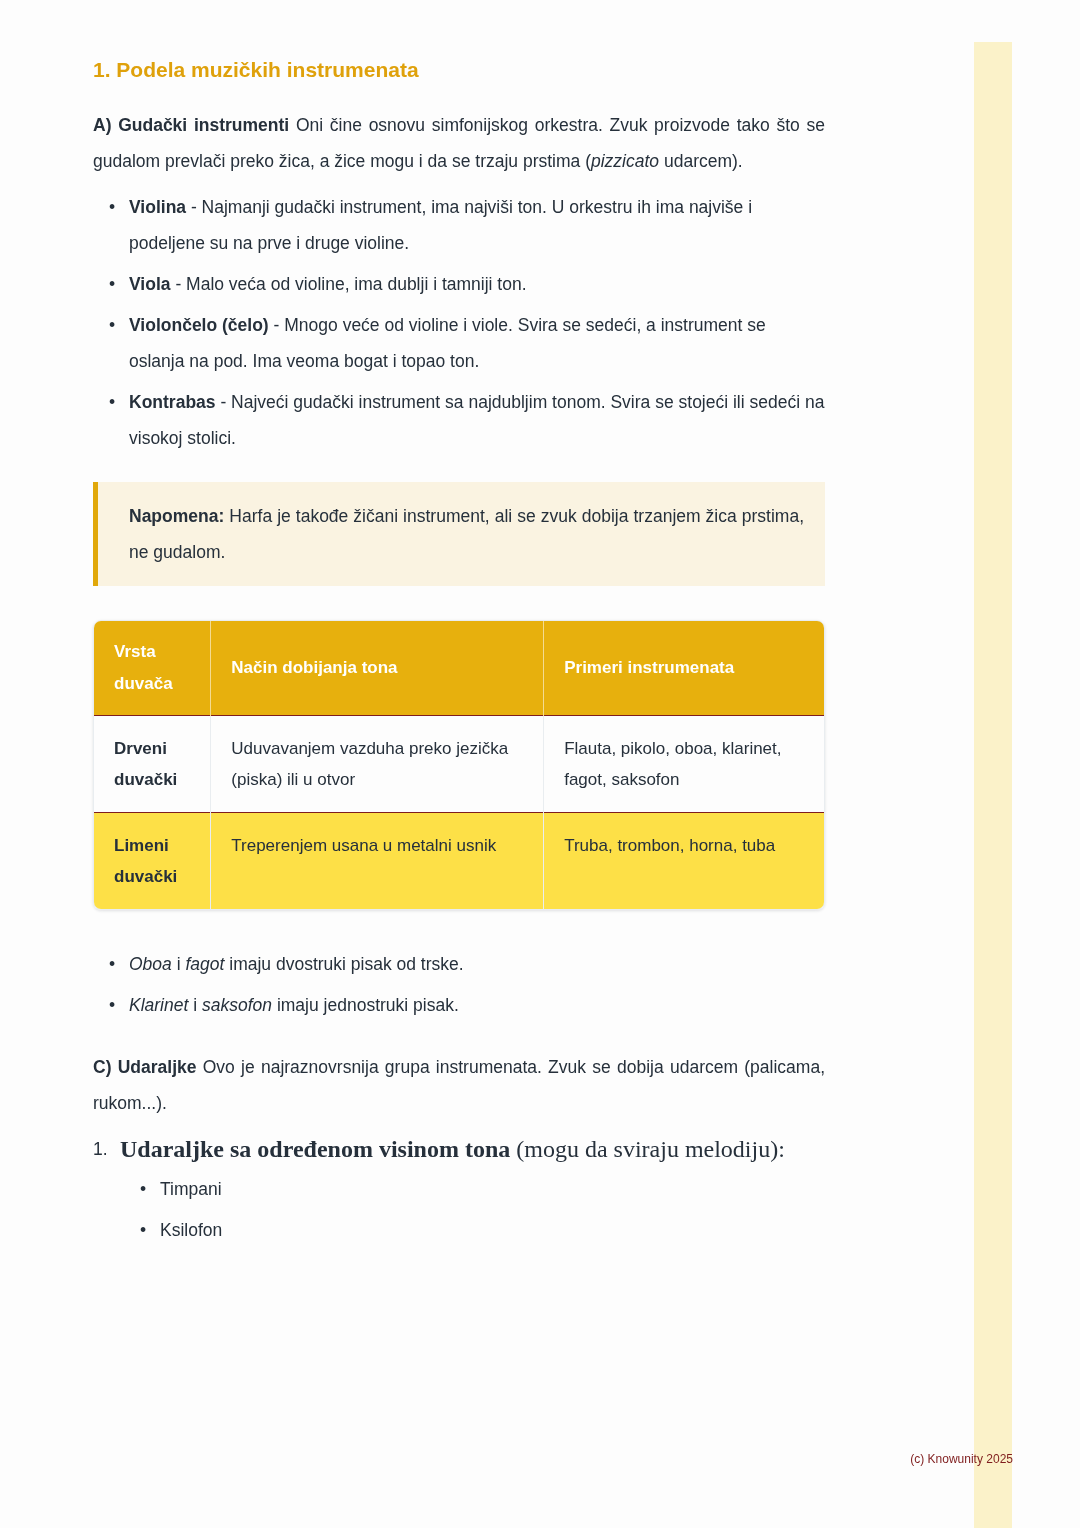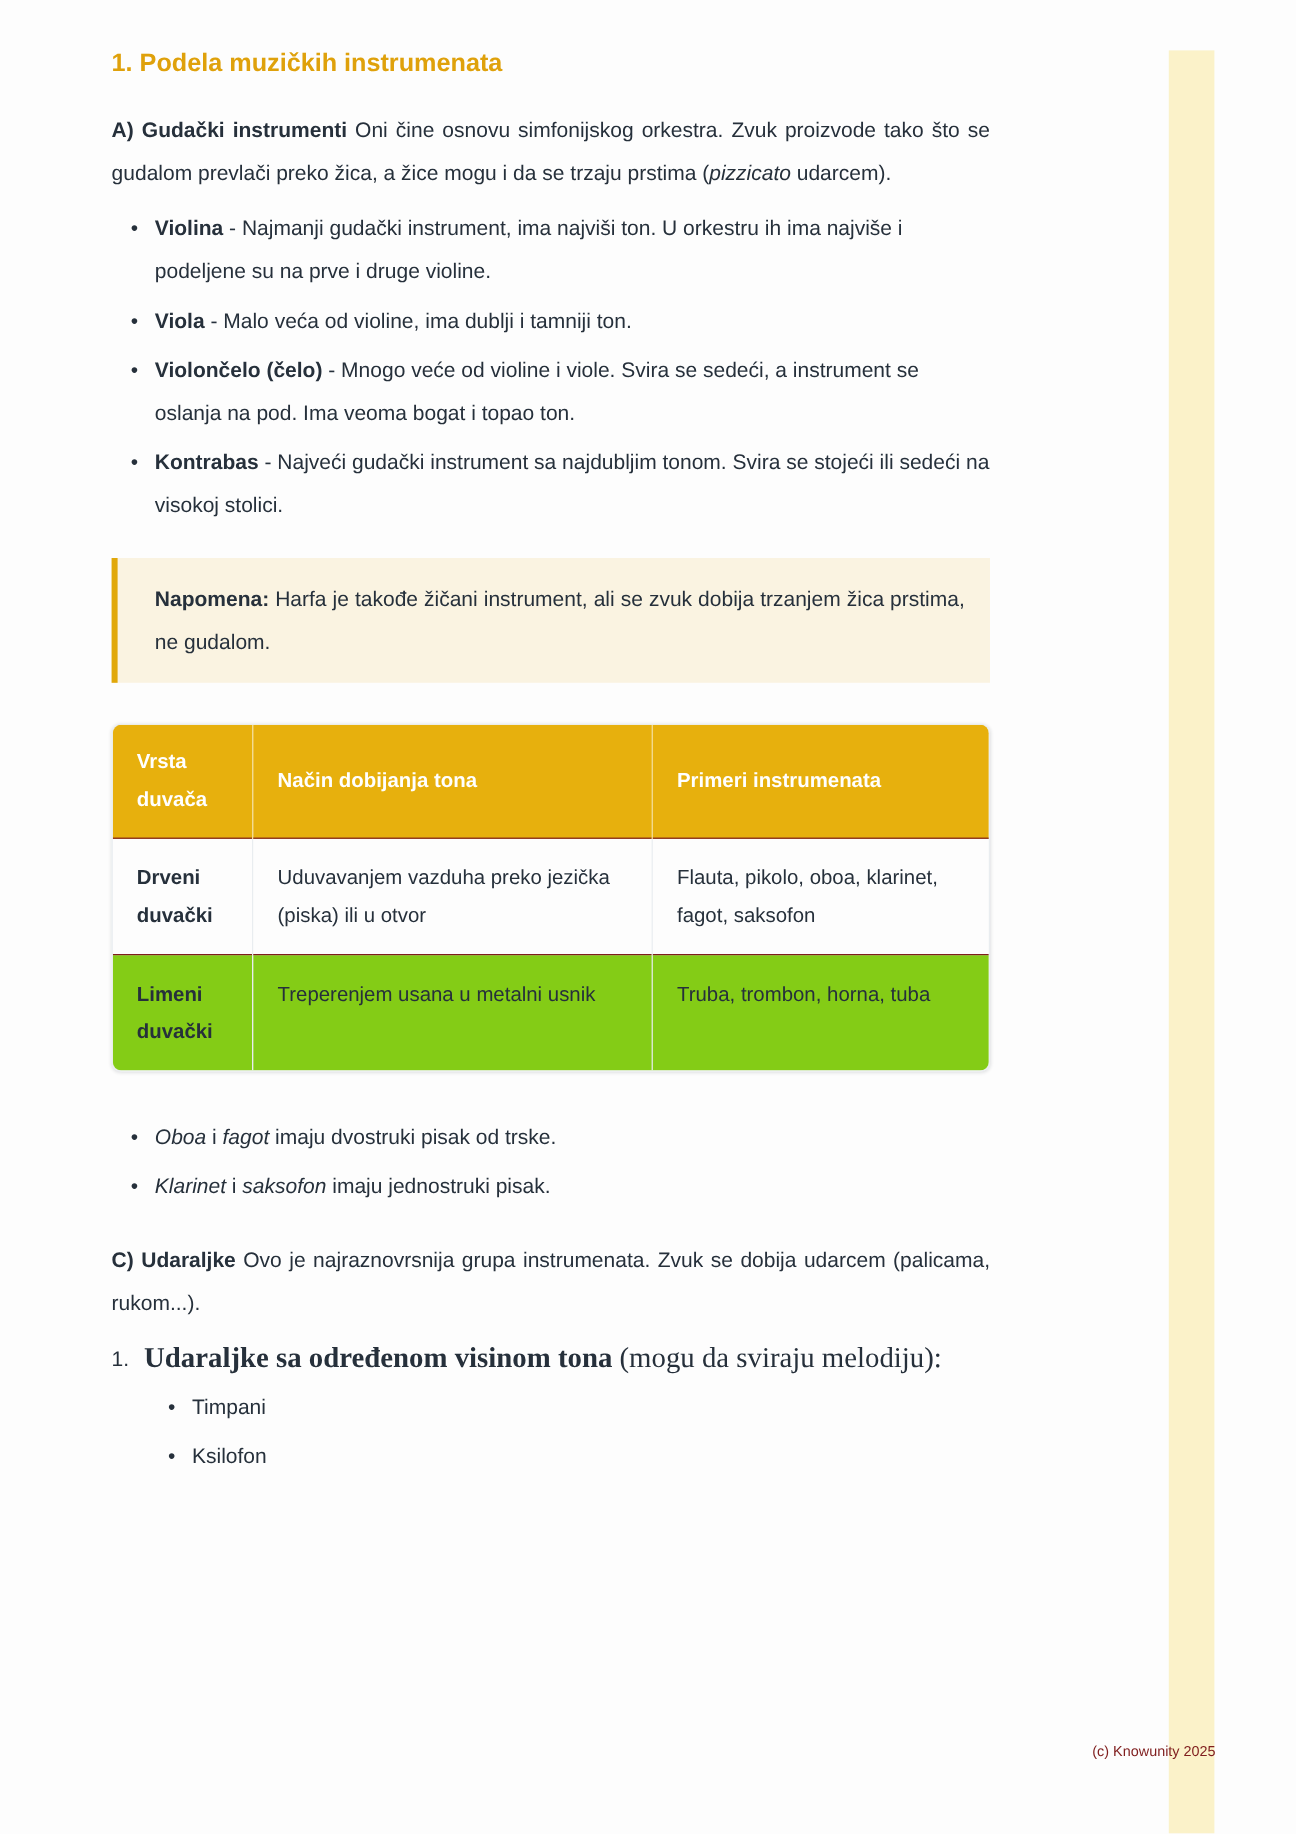--- a/index.html
+++ b/index.html
@@ -13,21 +13,21 @@
   }
   .side-strip {
     position:absolute;
     top:42px; right:68px;
     width:38px; height:1486px;
     background:#fbf2c9;
     z-index:0;
   }
   .content {
     position:absolute;
-    left:93px; top:39px;
+    left:93px; top:56px;
     width:732px;
     z-index:1;
   }
   .title {
     font-size:21px;
     font-weight:bold;
     color:#dfa10b;
     line-height:27px;
     margin-bottom:24px;
   }
@@ -93,21 +93,21 @@
   }
   th + th { border-left:1px solid rgba(255,255,255,.55); }
   td {
     font-size:17px;
     line-height:31px;
     padding:17px 20px;
     vertical-align:top;
     border-top:1px solid #7f1d1d;
   }
   td + td { border-left:1px solid #e9edf0; }
-  tr.alt td { background:#84cc16; }
+  tr.alt td { background:#fde047; }
   td.rowhead { font-weight:bold; }
   .numbered { margin-top:10px; }
   .num-item { display:flex; }
   .num {
     width:27px;
     flex:0 0 27px;
     font-size:17.5px;
     line-height:36px;
   }
   .num-lead {

